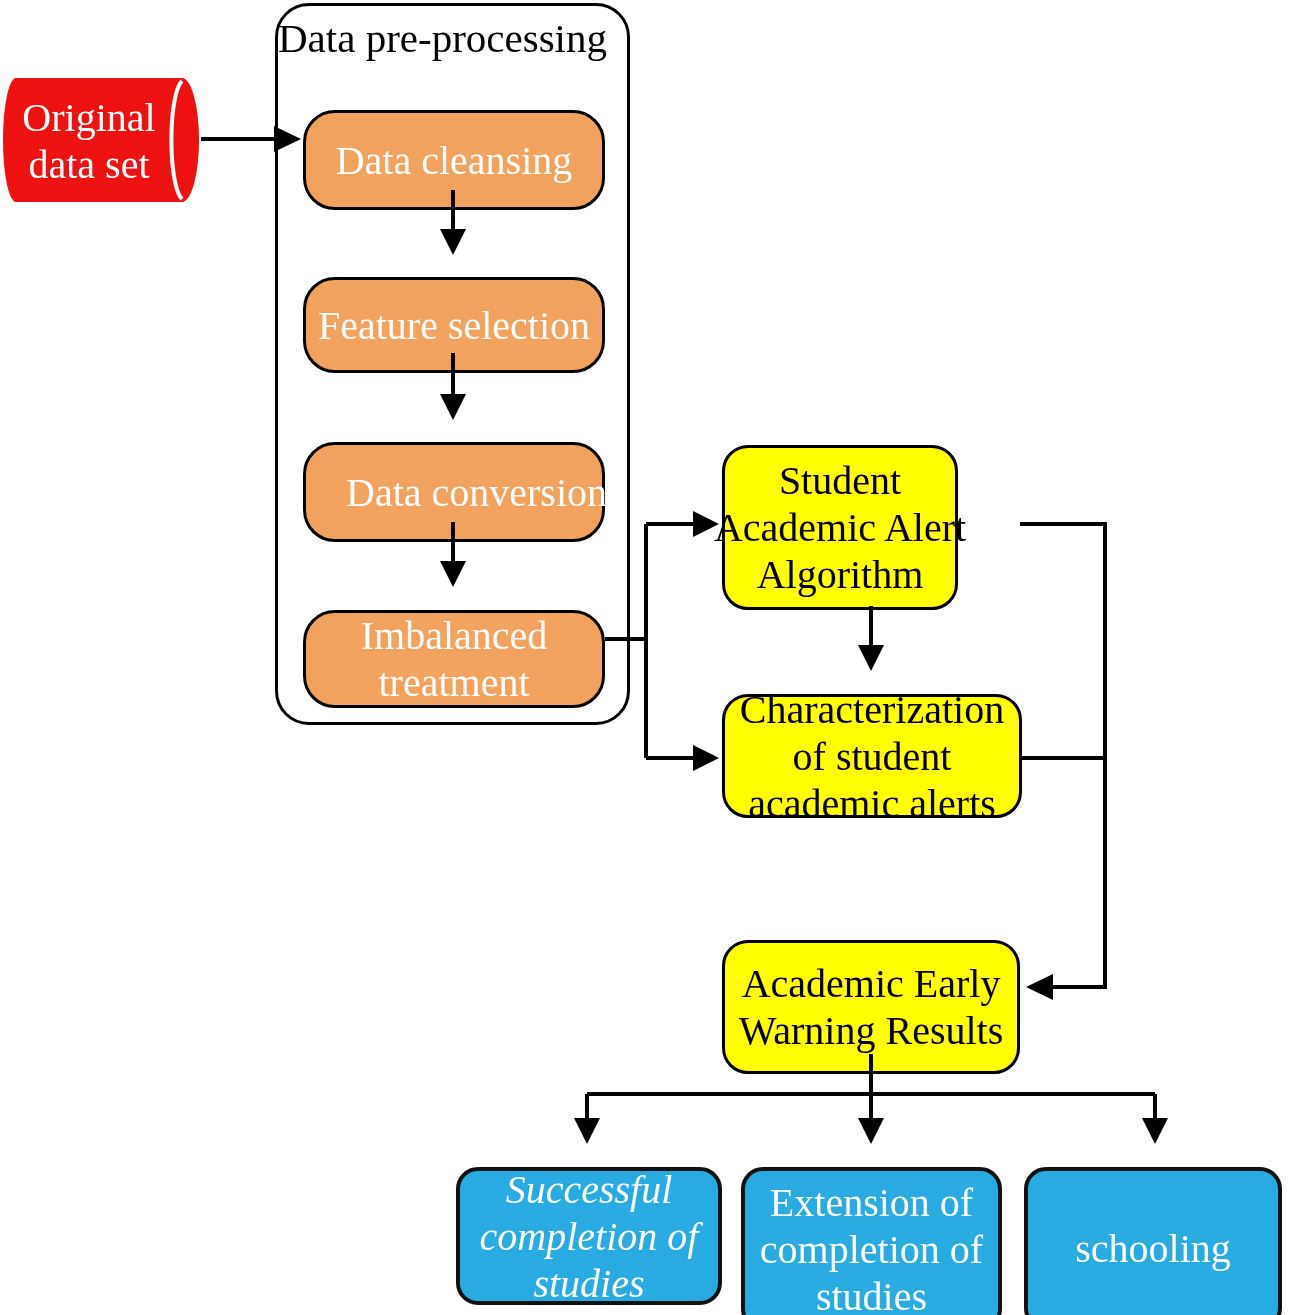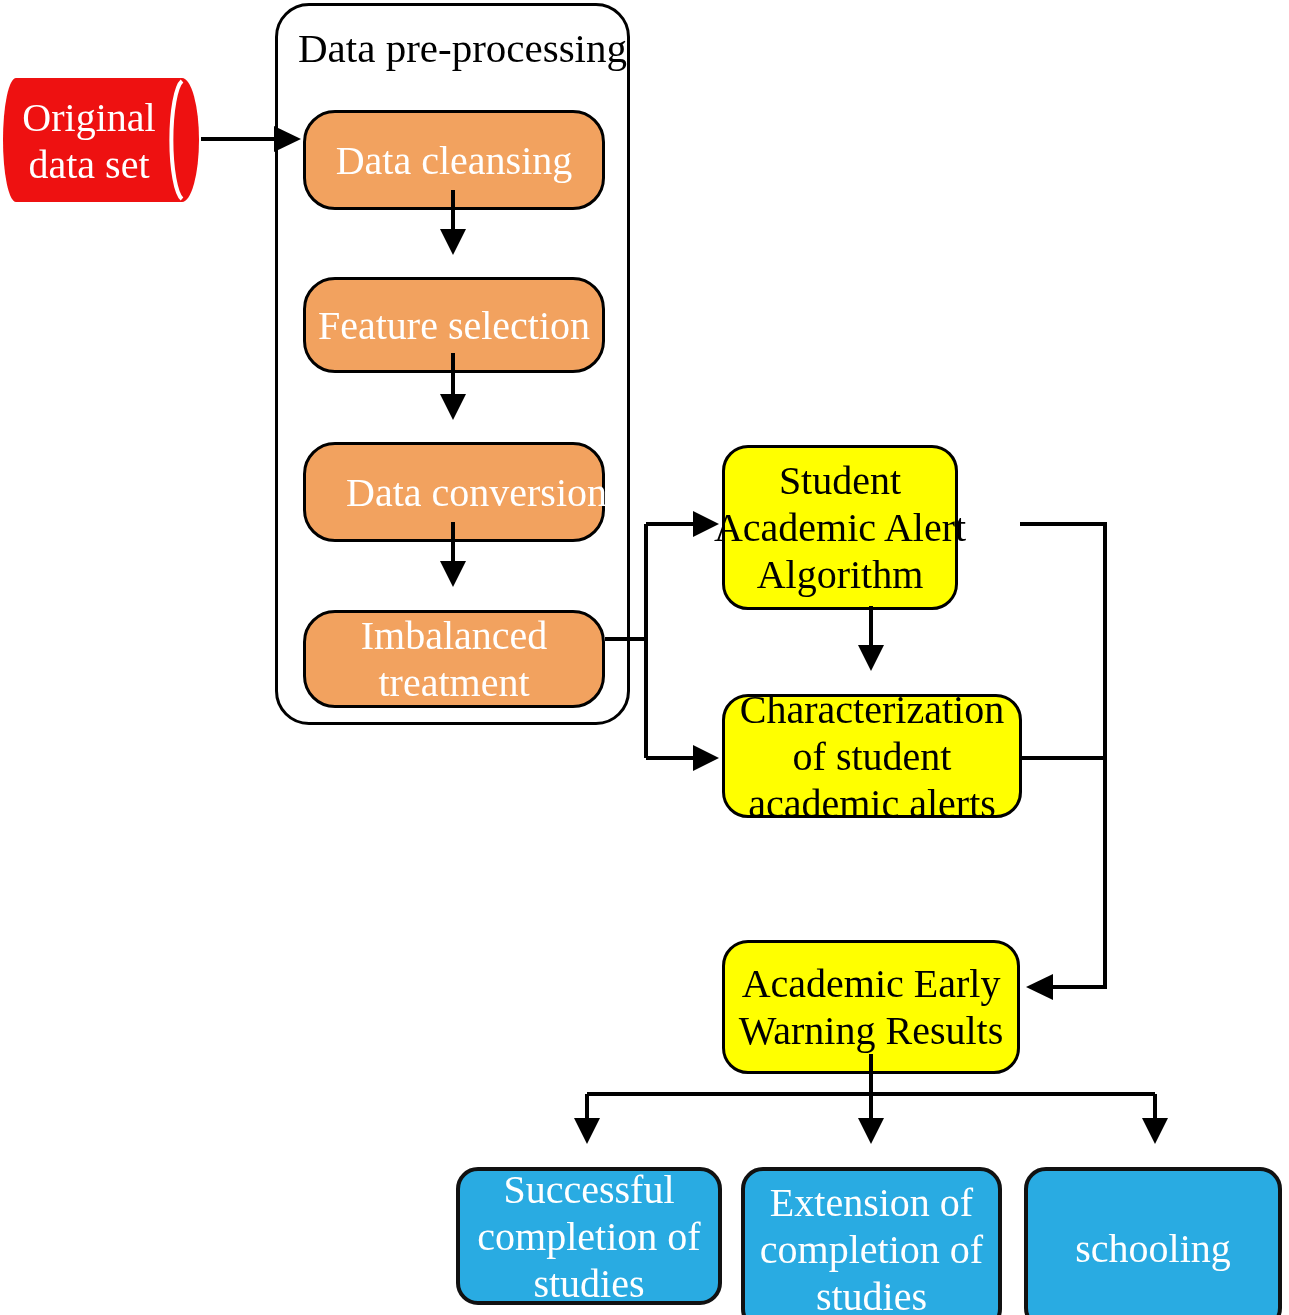--- a/index.html
+++ b/index.html
@@ -5,21 +5,21 @@
   html,body { margin:0; padding:0; background:#ffffff; }
   .canvas {
     position:relative; width:1289px; height:1315px; background:#ffffff;
     font-family:"Liberation Serif","DejaVu Serif",serif; overflow:hidden;
   }
   .group {
     position:absolute; left:275px; top:3px; width:355px; height:722px;
     border:3px solid #000; border-radius:34px; background:#ffffff; box-sizing:border-box;
   }
   .group-title {
-    position:absolute; top:18px; left:0; width:100%; text-align:right;
+    position:absolute; top:8px; left:0; width:100%; text-align:left;
     font-size:41px; color:#000; white-space:nowrap;
   }
   .box {
     position:absolute; box-sizing:border-box;
     display:flex; flex-direction:column; align-items:center; justify-content:center;
     text-align:center; font-size:40px;margin-top:20px;
   }
   .box .ln { line-height:47px; white-space:nowrap; }
   .orange { background:var(--c-orange,#f2a25f); border:3px solid #000; border-radius:32px; color:#fff; }
   .yellow { background:var(--c-yellow,#ffff00); border:3px solid #000; border-radius:26px; color:#000; }
@@ -65,21 +65,21 @@
   <div class="box yellow" style="left:722px; top:674px; width:300px; height:124px;">
     <div class="ln">Characterization</div>
     <div class="ln">of student</div>
     <div class="ln">academic alerts</div>
   </div>
   <div class="box yellow" style="left:722px; top:920px; width:298px; height:134px;">
     <div class="ln">Academic Early</div>
     <div class="ln">Warning Results</div>
   </div>
 
-  <div class="box blue" style="left:456px; top:1147px; width:266px; height:138px;">
+  <div class="box blue" style="left:456px; top:1147px; width:266px; height:138px;font-style:italic;">
     <div class="ln">Successful</div>
     <div class="ln">completion of</div>
     <div class="ln">studies</div>
   </div>
   <div class="box blue" style="left:741px; top:1147px; width:261px; height:164px;">
     <div class="ln">Extension of</div>
     <div class="ln">completion of</div>
     <div class="ln">studies</div>
   </div>
   <div class="box blue" style="left:1024px; top:1147px; width:258px; height:163px;">

